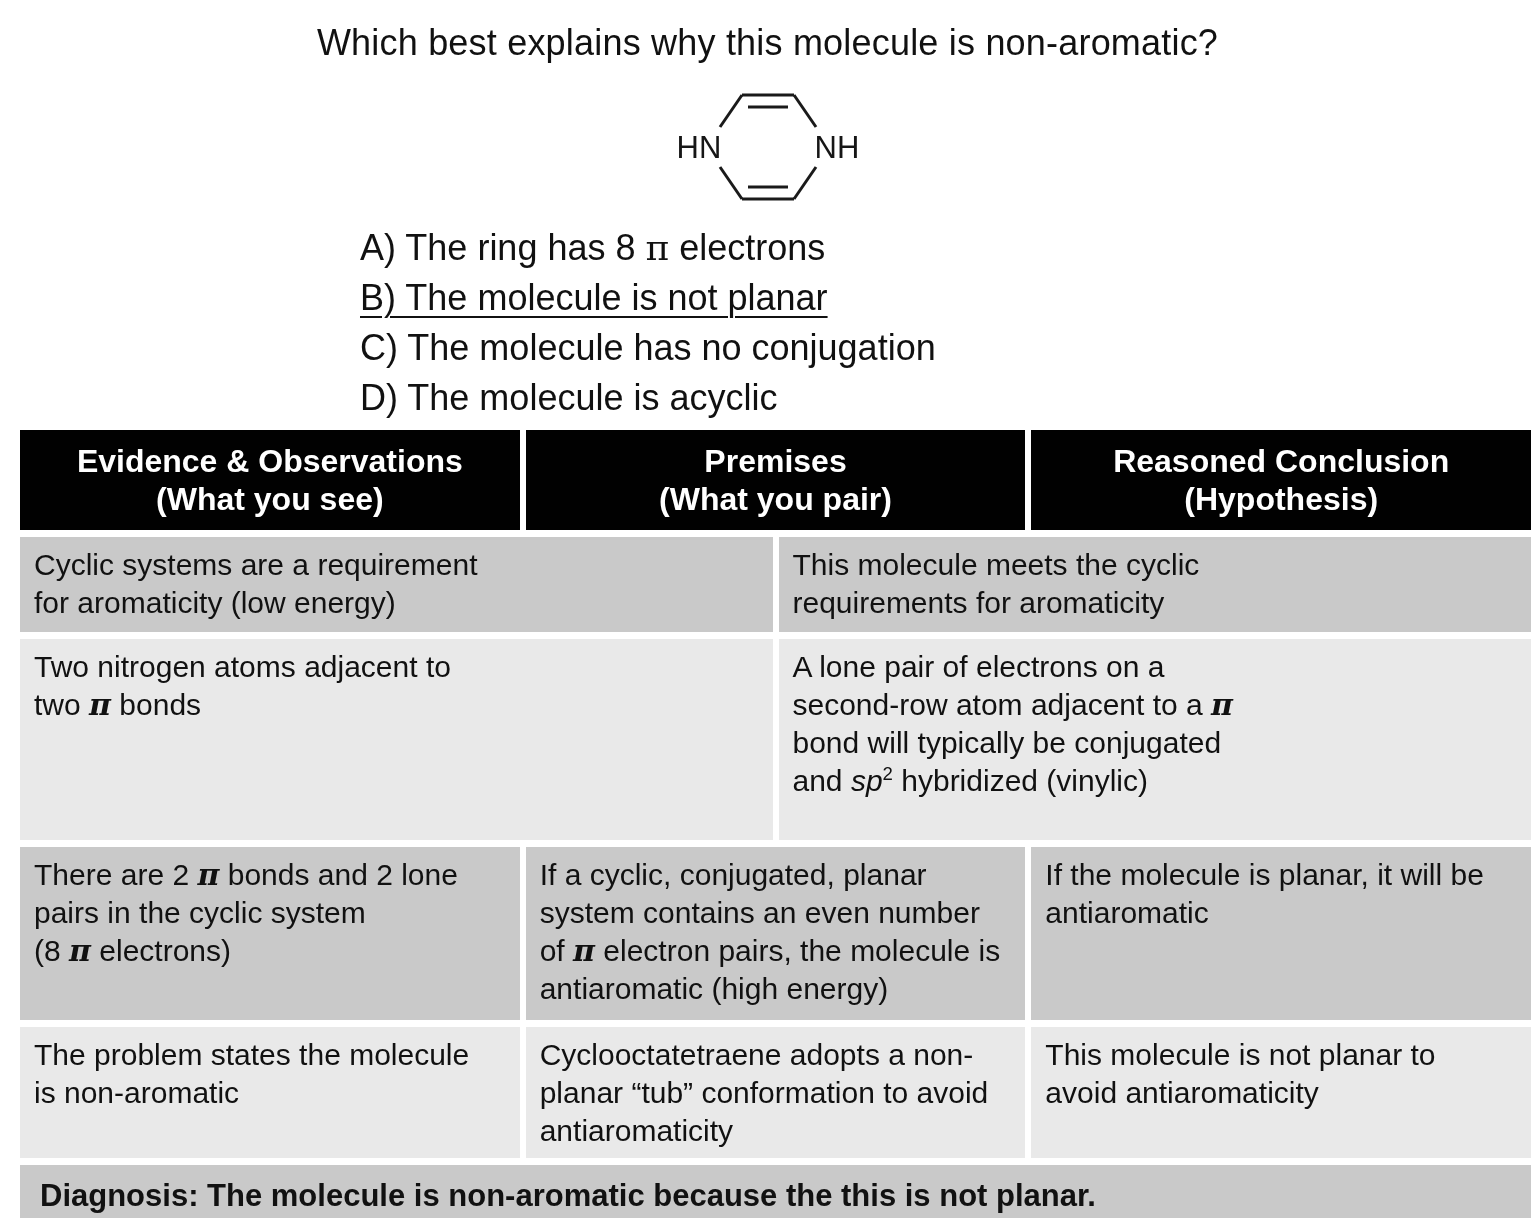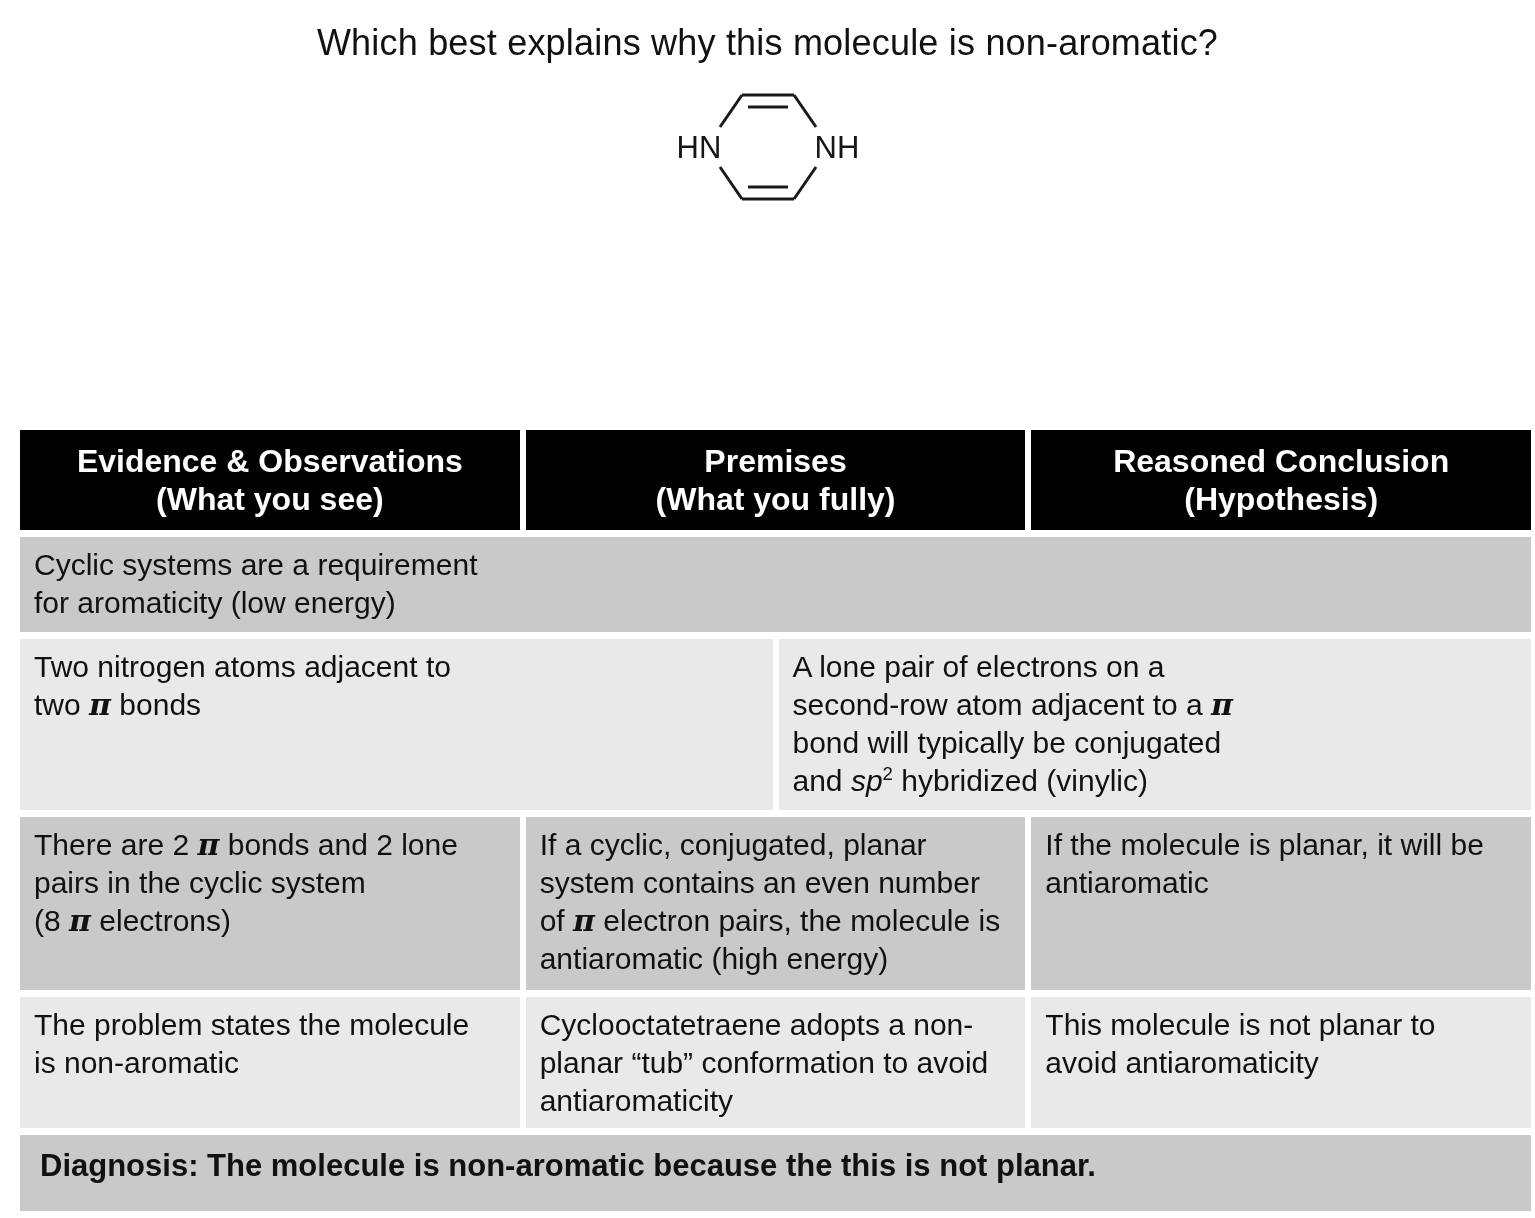--- a/index.html
+++ b/index.html
@@ -27,21 +27,21 @@
   .s-pireg{font-family:"DejaVu Serif",serif;}
   .s-it{font-style:italic;}
   .s-sup{vertical-align:super;font-size:0.62em;line-height:0;}
 
   
   .rtable{position:absolute;top:430px;left:20px;right:4px;}
   .trow{display:flex;gap:6px;margin-bottom:7px;}
   .trow > *{flex:1;overflow:hidden;}
   .trow.hdr{height:100px;}
   .trow.r1{height:95px;}
-  .trow.r2{height:171px;}
+  .trow.r2{height:201px;}
   .trow.r3{height:173px;}
   .trow.r4{height:131px;border-radius:28px;}
   .th{background:var(--header-bg);color:var(--header-fg);font-weight:bold;font-size:32px;line-height:38px;
       display:flex;flex-direction:column;justify-content:center;text-align:center;}
   .td{font-size:30px;line-height:38px;padding:9px 12px 0 14px;white-space:pre-wrap;}
   .row-dark .td{background:var(--row-dark);}
   .row-light .td{background:var(--row-light);}
   .diagnosis{background:var(--row-dark);height:76px;font-weight:bold;font-size:31px;padding:13px 14px 0 20px;}
 </style>
 </head>
@@ -63,41 +63,49 @@
       <line x1="79" y1="14" x2="57" y2="46"></line>
       <line x1="79" y1="118" x2="57" y2="86"></line>
 
       <line x1="131" y1="14" x2="153" y2="46"></line>
       <line x1="131" y1="118" x2="153" y2="86"></line>
       <text x="36" y="77" text-anchor="middle">HN</text>
       <text x="174" y="77" text-anchor="middle">NH</text>
     </svg>
   </div>
 
+  <div class="options">
+    <div class="option"><span>A) The ring has 8 </span><span class="s-pireg">π</span><span> electrons</span></div>
+    <div class="option"><span class="s-u">B) The molecule is not planar</span></div>
+    <div class="option"><span>C) The molecule has no conjugation</span></div>
+    <div class="option"><span>D) The molecule is acyclic</span></div>
+  </div>
 
   <div class="rtable">
 
     <div class="trow hdr">
       <div class="th">
         <div>Evidence &amp; Observations</div>
         <div>(What you see)</div>
       </div>
       <div class="th">
         <div>Premises</div>
-        <div>(What you fully)</div>
+        <div>(What you pair)</div>
       </div>
       <div class="th">
         <div>Reasoned Conclusion</div>
         <div>(Hypothesis)</div>
       </div>
     </div>
 
     <div class="trow r1 row-dark">
       <div class="td"><span>Cyclic systems are a requirement
 for aromaticity (low energy)</span></div>
+      <div class="td"><span>This molecule meets the cyclic
+requirements for aromaticity</span></div>
     </div>
 
     <div class="trow r2 row-light">
       <div class="td"><span>Two nitrogen atoms adjacent to
 two </span><span class="s-pi">π</span><span> bonds</span></div>
       <div class="td"><span>A lone pair of electrons on a
 second-row atom adjacent to a </span><span class="s-pi">π</span><span>
 bond will typically be conjugated
 and </span><span class="s-it">sp</span><span class="s-sup">2</span><span> hybridized (vinylic)</span></div>
     </div>

